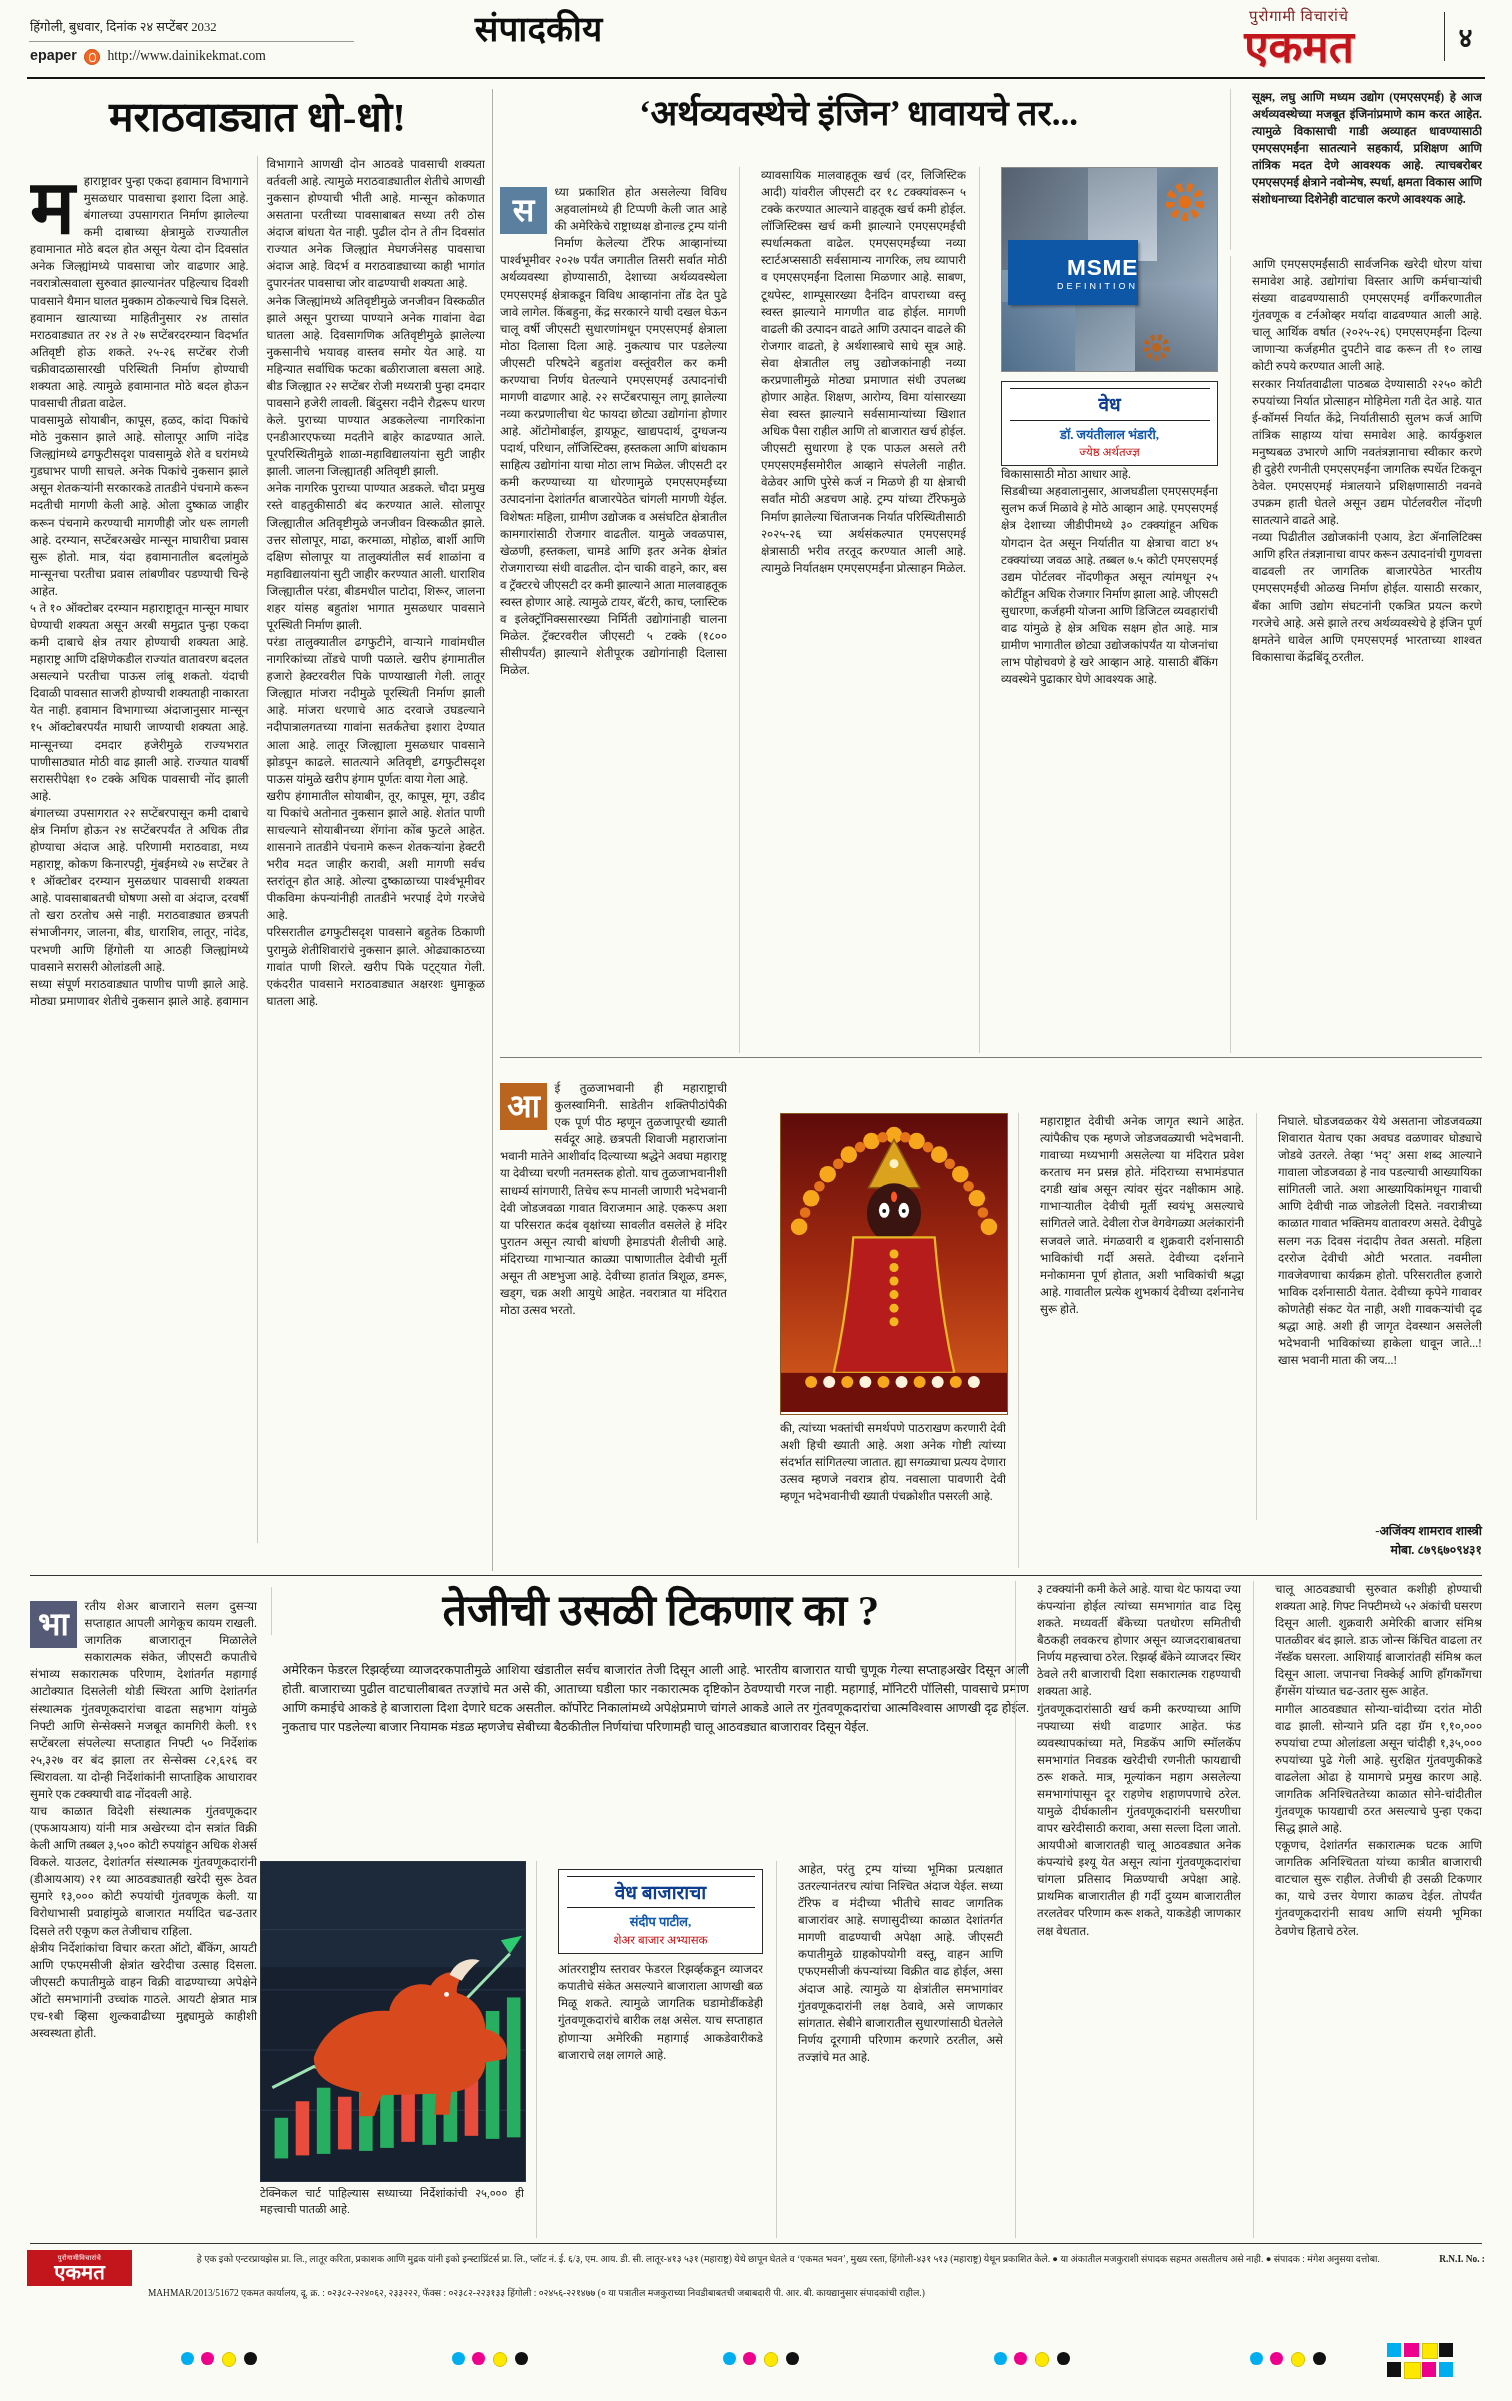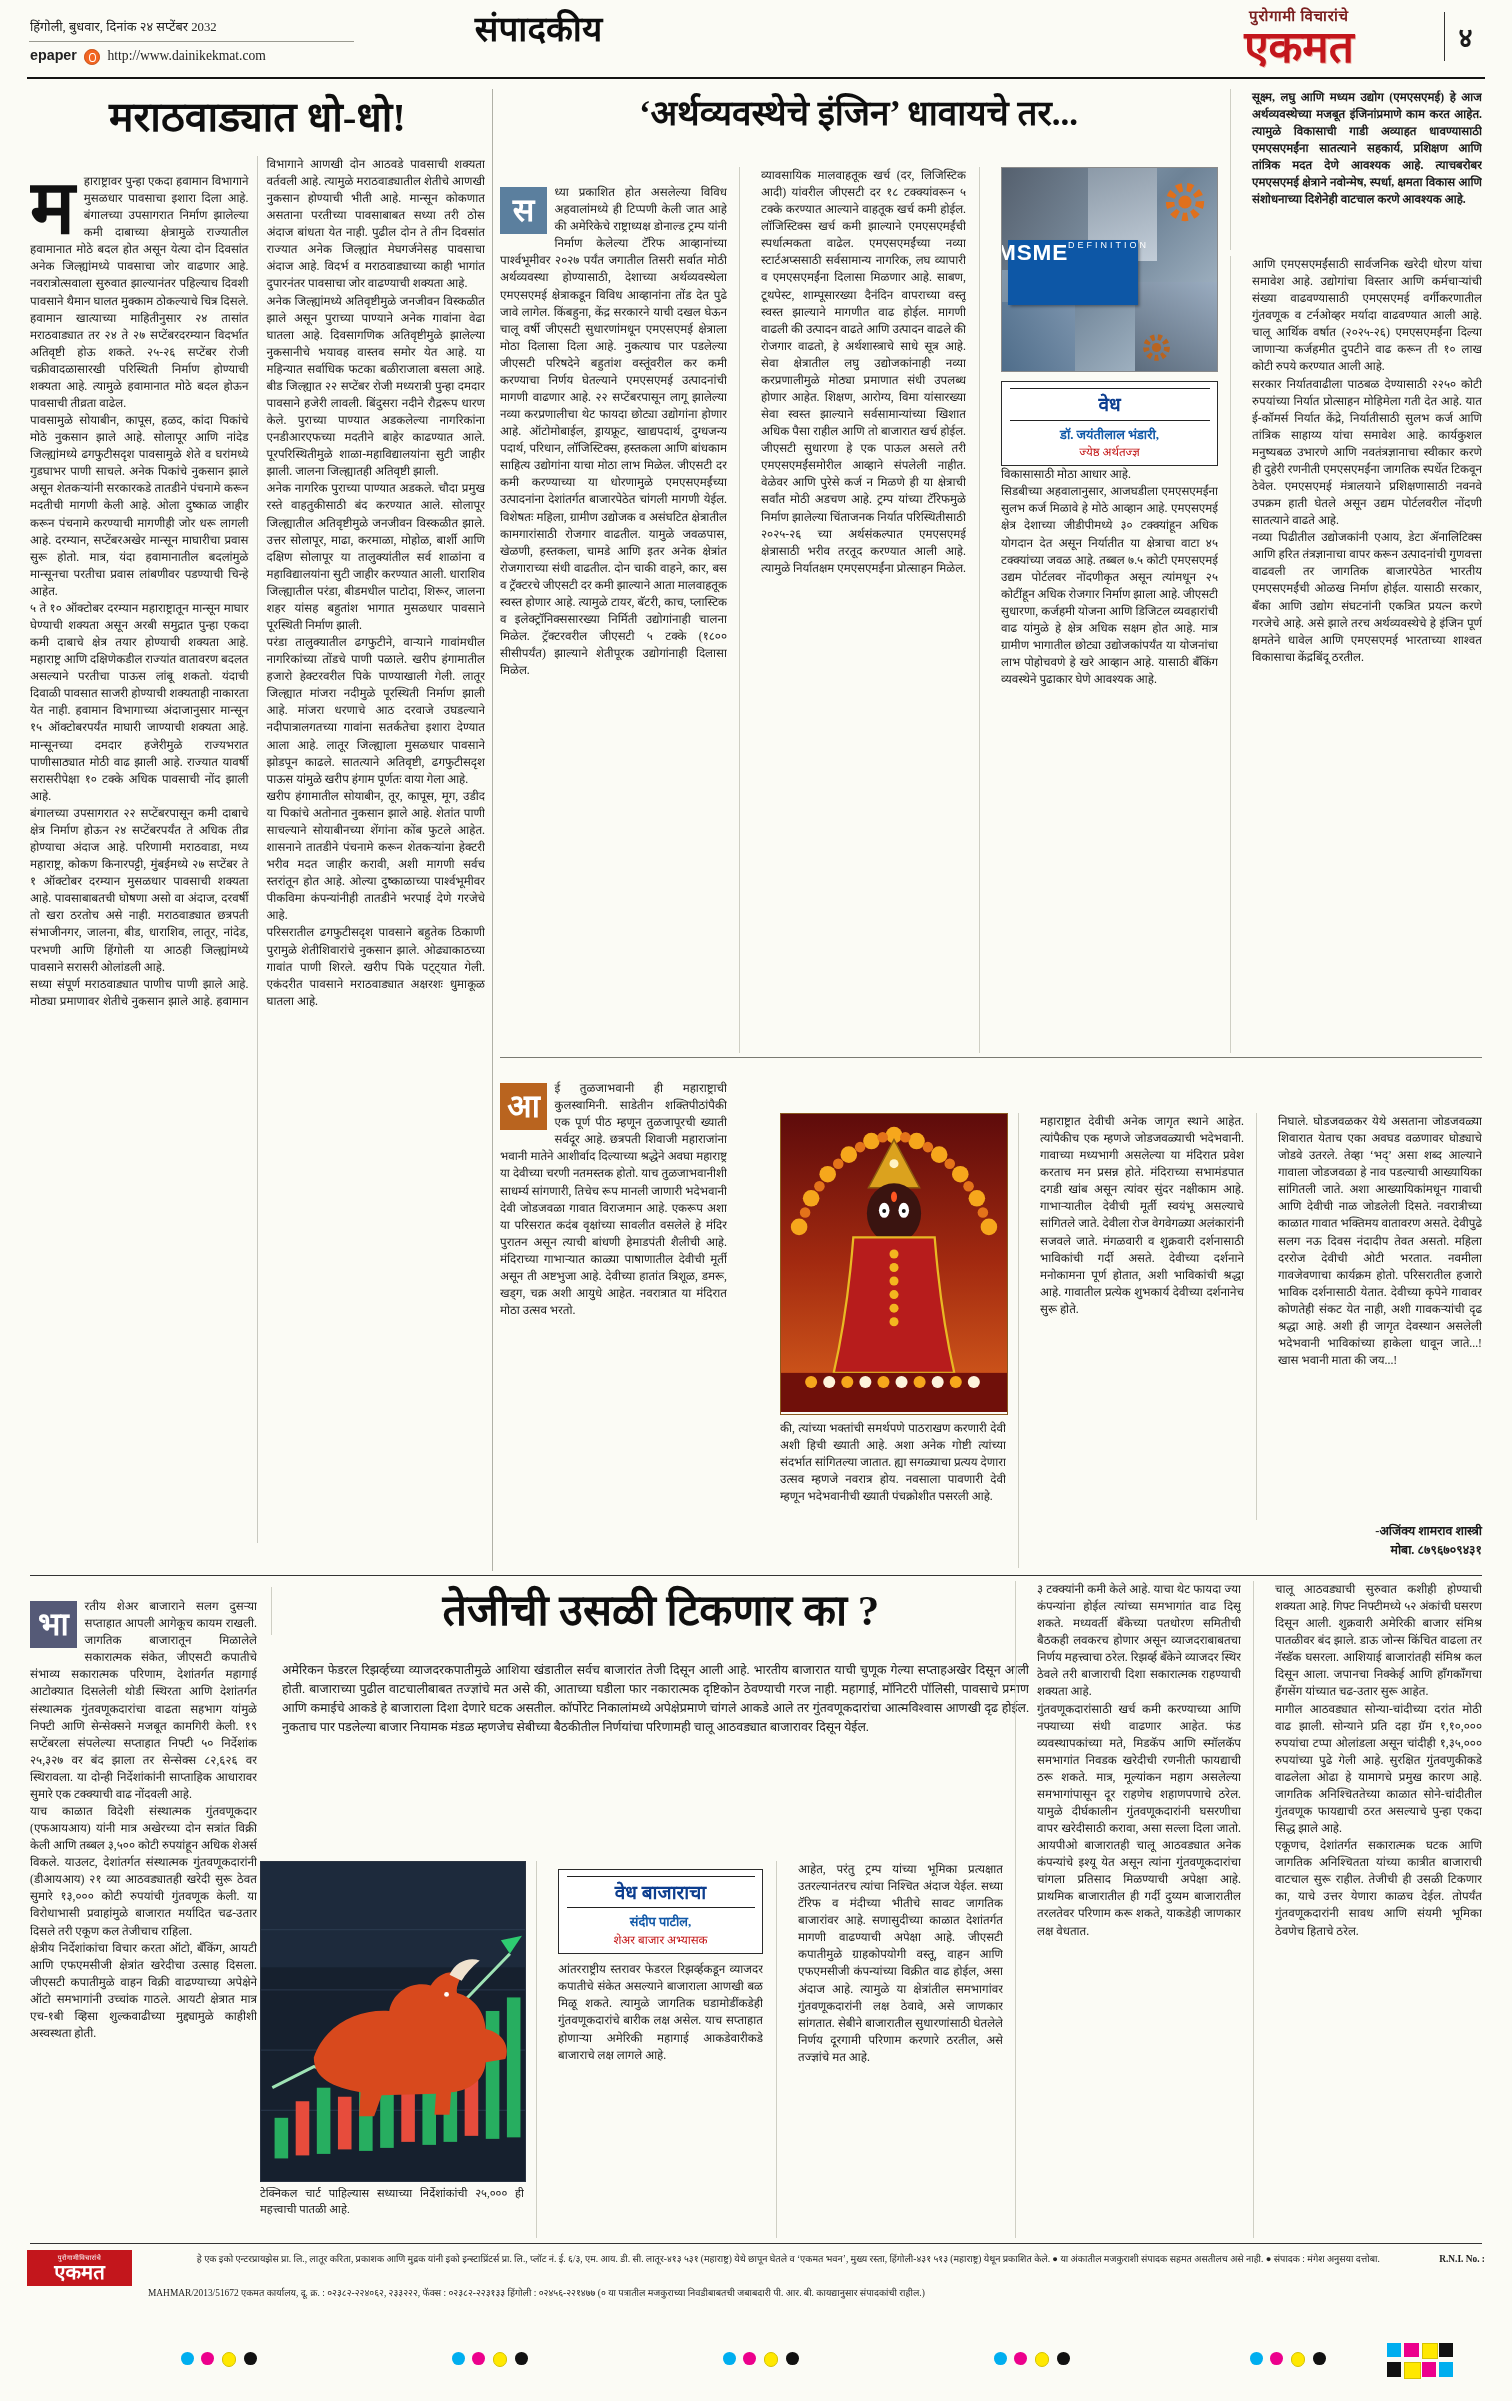--- a/index.html
+++ b/index.html
@@ -17,34 +17,34 @@
   .dc-blue{background:#5b7f9e}
   .dc-orange{background:#b9641f}
   .dc-dark{background:#555a77}
   .dateline{font-size:12.8px;color:#222}
   .ep-label{font-weight:bold;font-size:14.3px;color:#222;font-family:"Liberation Sans",sans-serif}
   .globe{display:inline-block;width:13.6px;height:13.6px;border-radius:50%;background:#f26522;
          border:1.5px solid #c94e12;margin:0 4.5px;vertical-align:middle;position:relative}
   .globe::after{content:"";position:absolute;left:3.8px;top:2.3px;width:4.5px;height:7.5px;border:1.1px solid #fff;border-radius:50%}
   .ep-url{font-size:13.6px;color:#222}
   .sec-title{font-size:35px;font-weight:bold;text-align:center;color:#0d0d0d}
-  .logo-tag{font-size:15px;font-weight:bold;color:#7a1f1f;text-align:center;letter-spacing:0.8px}
+  .logo-tag{font-size:15px;font-weight:normal;color:#7a1f1f;text-align:center;letter-spacing:0.8px}
   .logo-name{font-size:44px;font-weight:bold;color:#c3161c;text-align:center;line-height:1.02;
              font-family:"DejaVu Sans","Liberation Sans",sans-serif;text-shadow:0.8px 0.8px 0 #efb2a6}
   .pagenum{font-size:27px;font-weight:bold;border-left:1.5px solid #333;padding:6px 0 6px 13.6px}
   .vedh-box{border:1.1px solid #2b2b2b;background:#fff;padding:6px 7.5px;text-align:center;box-sizing:border-box}
   .vedh-title{font-size:19px;font-weight:bold;color:#0d3e8f;border-top:1.9px solid #222;
               border-bottom:1.9px solid #222;padding:2.3px 0;margin-bottom:6px}
   .vedh-author{color:#1158a8;font-weight:bold;font-size:12.8px;line-height:1.3}
   .vedh-desg{color:#c21414;font-size:11.7px}
   figure{margin:0}
   .msme{position:relative;border:0.8px solid #8a8a8a;overflow:hidden;background:linear-gradient(135deg,#9db3c6,#6d8296 45%,#b9c9d6)}
   .tile{position:absolute}
   .msme-panel{position:absolute;left:6px;top:72px;width:130px;height:65px;background:#0d57a6;color:#fff;
-              display:flex;align-items:flex-start;justify-content:center;box-shadow:1.5px 1.5px 3px rgba(0,0,0,.4)}
+              display:flex;flex-direction:column;align-items:flex-end;justify-content:center;box-shadow:1.5px 1.5px 3px rgba(0,0,0,.4)}
   .msme-word{font-size:22.6px;font-weight:bold;letter-spacing:0.8px;font-family:"Liberation Sans",sans-serif}
   .msme-def{font-size:9px;letter-spacing:3px;font-family:"Liberation Sans",sans-serif}
   .sig{font-weight:bold;text-align:right;font-size:12.4px;line-height:1.5}
   .foot-small{font-size:9.4px;line-height:1.55;color:#222}
   .flogo{background:#c3161c;color:#fff;text-align:center;padding:3px 6px;width:105px;box-sizing:border-box}
   .flogo-tag{font-size:6.8px;letter-spacing:0.4px}
   .flogo-name{font-size:20.3px;font-weight:bold;line-height:1.05;font-family:"DejaVu Sans","Liberation Sans",sans-serif}
   .regdots{display:flex;gap:7.5px}
   .dot{width:12.8px;height:12.8px;border-radius:50%}
   .c-c{background:#00aeef}.c-m{background:#ec008c}.c-y{background:#ffe800;border:0.8px solid #d5c200}.c-k{background:#111}

